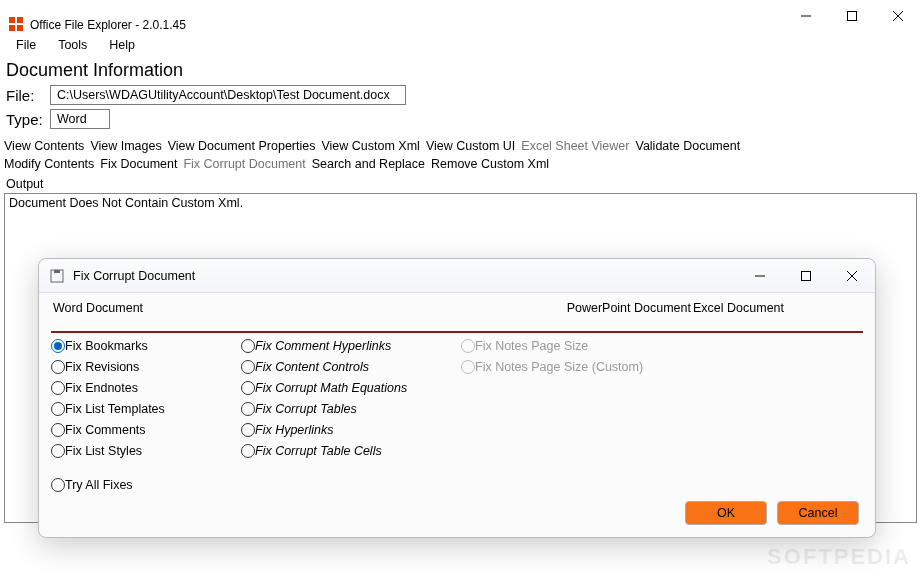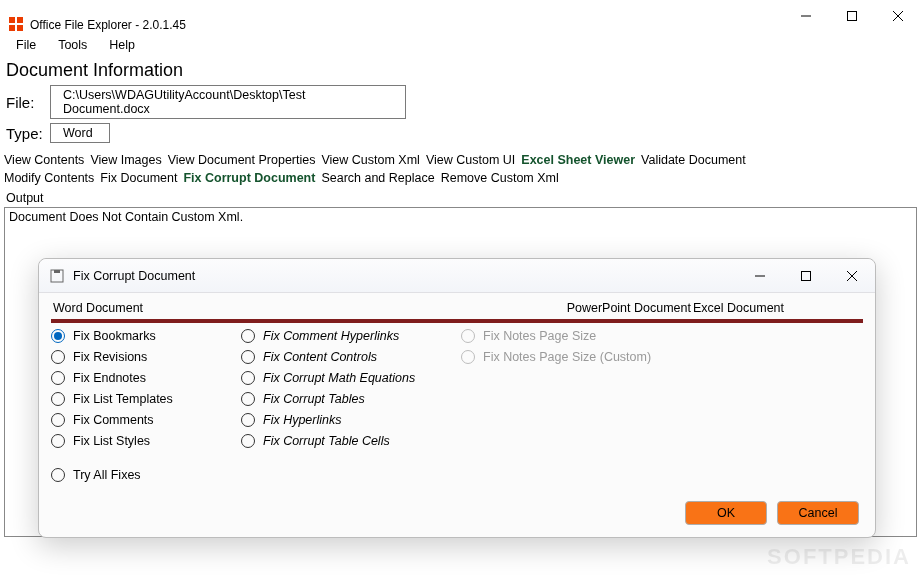--- a/index.html
+++ b/index.html
@@ -12,43 +12,43 @@
 .titlebar .winbtn { width: 46px; height: 32px; display: flex; align-items: center; justify-content: center; color: #000; }
 .titlebar .winbtn svg { width: 10px; height: 10px; }
 
 .menubar { display: flex; padding: 2px 6px; gap: 2px; }
 .menubar .menu { padding: 4px 10px; font-size: 12.5px; }
 
 .section-label { padding: 2px 6px 2px 6px; font-size: 18px; }
 
 .info-row { display: flex; align-items: center; padding: 2px 6px; gap: 8px; }
 .info-row .label { width: 36px; font-size: 15px; }
-.info-row .value { border: 1px solid #7a7a7a; padding: 2px 12px; font-size: 12.5px; min-width: 60px; display: inline-block; }
+.info-row .value { border: 1px solid #7a7a7a; padding: 2px 6px; font-size: 12.5px; min-width: 60px; display: inline-block; }
 .toolbar-row { display: flex; gap: 6px; padding: 2px 4px; }
-.btn.disabled { color: #14532d; border-color: #d8d8d8; font-weight: bold; }
+.btn.disabled { color: #737373; border-color: #d8d8d8; }
 
 .output-label { padding: 4px 6px 2px 6px; font-size: 12.5px; }
 .output-box { margin: 0 4px; border: 1px solid #888; height: 330px; padding: 2px 4px; font-size: 12.5px; background: #fff; }
 .dialog { position: absolute; left: 38px; top: 258px; width: 838px; height: 280px; background: #fbfbfb; border: 1px solid #bcbcbc; border-radius: 8px; box-shadow: 0 8px 30px rgba(0,0,0,0.20); display: flex; flex-direction: column; }
 .dialog-titlebar { height: 34px; display: flex; align-items: center; padding: 0 0 0 10px; background: linear-gradient(#fcfcfd,#f3f5f9); border-bottom: 1px solid #e0e0e4; border-radius: 8px 8px 0 0; }
 .dialog-titlebar .dicon { width: 16px; height: 16px; margin-right: 8px; }
 .dialog-titlebar .dtitle { flex: 1; font-size: 12.5px; }
 .dialog-titlebar .dbtns { display: flex; }
 .dialog-titlebar .dbtn { width: 46px; height: 30px; display: flex; align-items: center; justify-content: center; }
 .dialog-body { flex: 1; display: flex; padding: 8px 12px 8px 12px; gap: 0; }
 .group { flex: 0 0 auto; }
 .group.word { width: 410px; }
 .group.ppt { width: 230px; text-align: right; }
 .group.excel { flex: 1; position: relative; }
-.group-title { font-size: 12.5px; padding: 0 0 4px 2px; border-bottom: 4px solid #7f1d1d; margin-bottom: 6px; }
+.group-title { font-size: 12.5px; padding: 0 0 16px 2px; border-bottom: 2px solid #7f1d1d; margin-bottom: 6px; }
 .cols { display: flex; }
 .col { display: flex; flex-direction: column; gap: 7px; }
 .col.c1 { width: 190px; }
 .col.c2 { width: 210px; font-style: italic; }
-.radio { display: flex; align-items: center; gap: 8px; font-size: 12.5px; }
+.radio { display: flex; align-items: center; gap: 0; font-size: 12.5px; }
 .radio .r { width: 14px; height: 14px; border: 1.4px solid #333; border-radius: 50%; display: inline-flex; align-items: center; justify-content: center; }
 .radio.selected .r { border-color: #0067c0; }
 .radio.selected .r::after { content: ""; width: 8px; height: 8px; background: #0067c0; border-radius: 50%; }
 .radio.disabled { color: #9a9a9a; }
 .radio.disabled .r { border-color: #bdbdbd; }
 
 .dialog-buttons { position: absolute; right: 4px; bottom: 4px; display: flex; gap: 10px; }
 .dialog-buttons .dlgbtn { border: 1px solid #adadad; background: #f97316; border-radius: 4px; padding: 4px 0; width: 82px; text-align: center; font-size: 12.5px; }
 
 .watermark { position: absolute; right: 10px; bottom: 6px; font-size: 22px; letter-spacing: 2px; color: rgba(0,0,0,0.07); font-weight: 600; pointer-events: none; font-family: Arial, sans-serif; }

